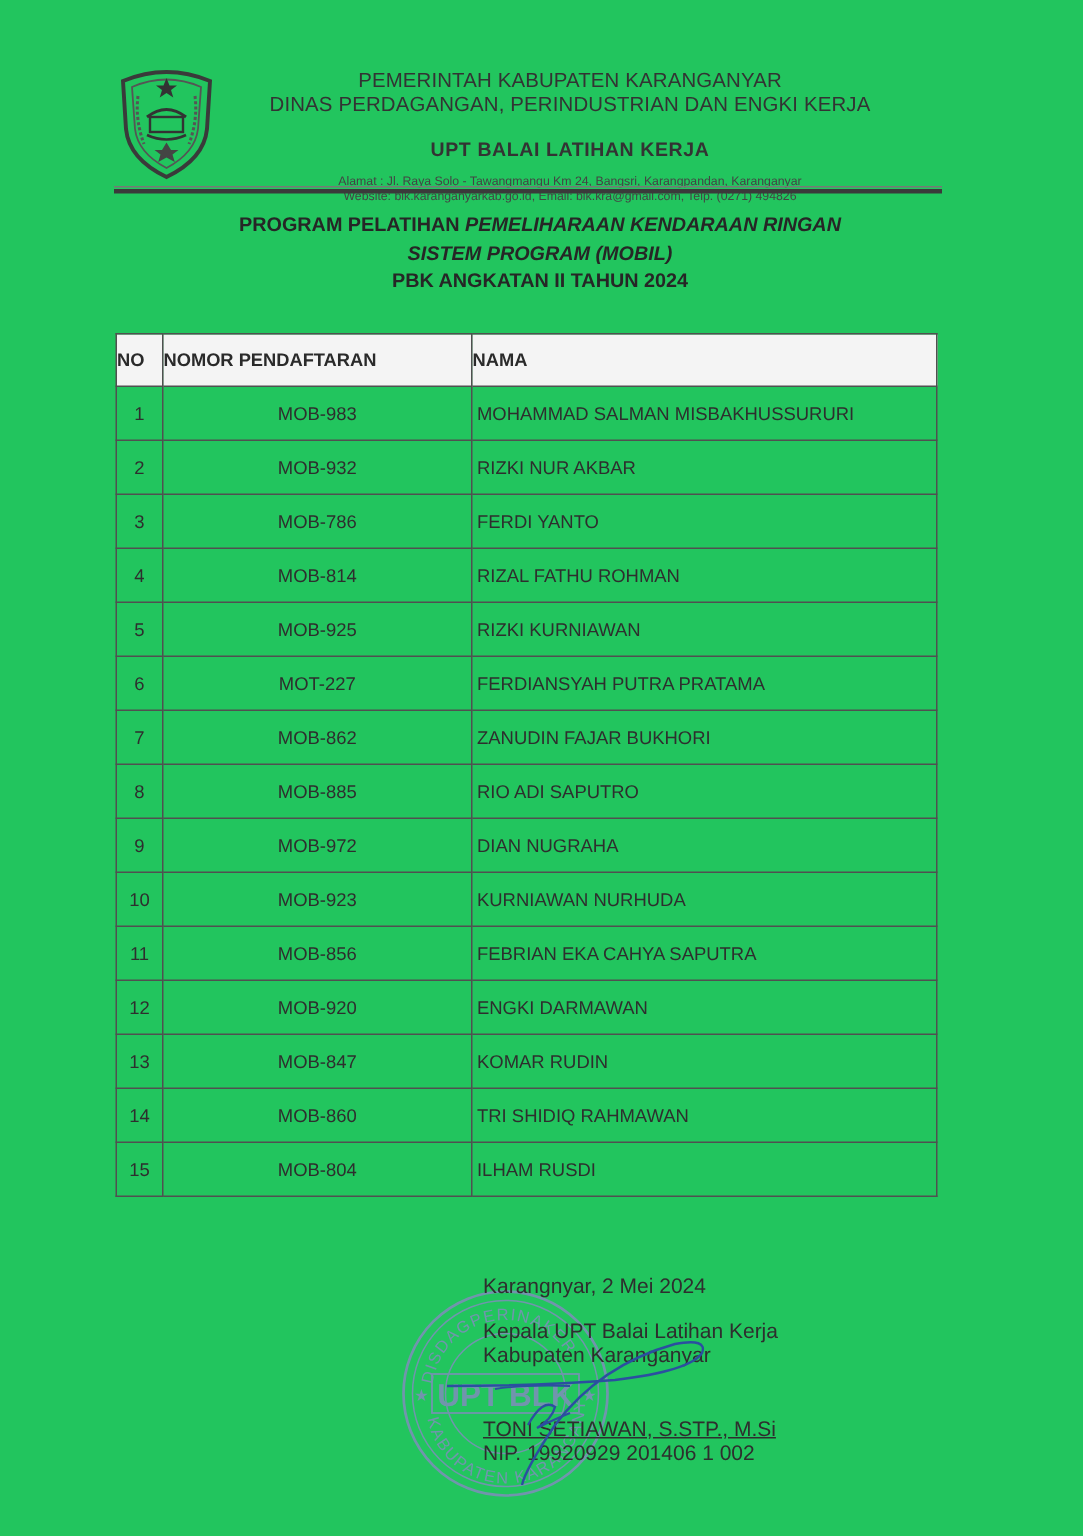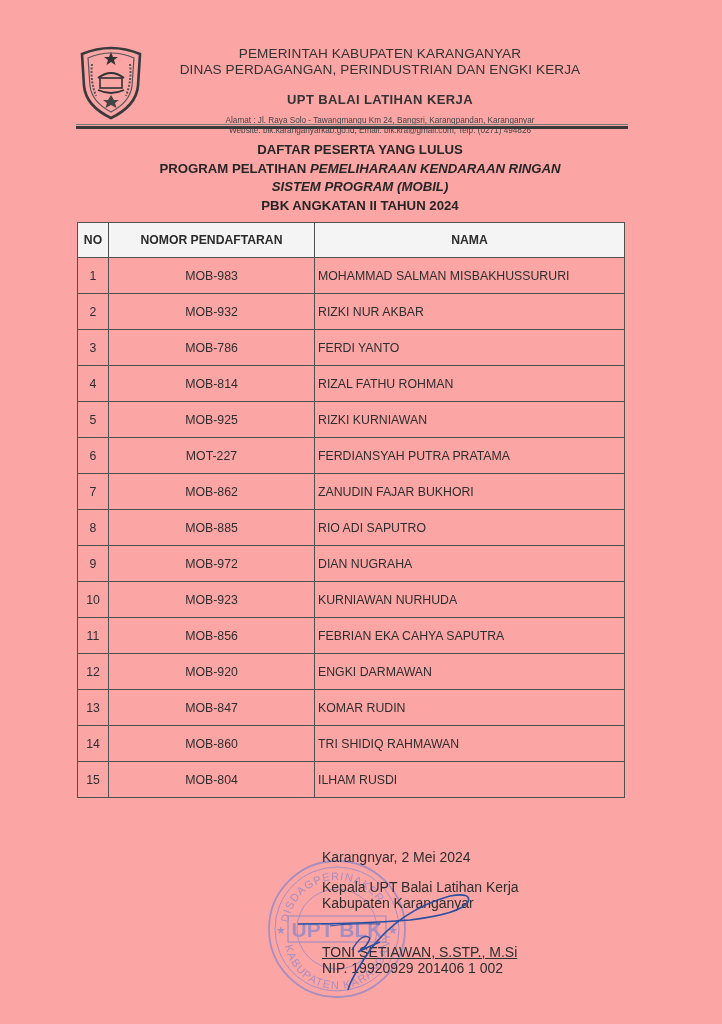--- a/index.html
+++ b/index.html
@@ -12,21 +12,21 @@
     height: 1024px;
     position: relative;
     overflow: hidden;
     font-family: "Liberation Sans", sans-serif;
     color: #2a2a2a;
   }
   .page {
     position: absolute;
     left: 0; top: 0;
     width: 722px; height: 1024px;
-    background: #fca5a5;
+    background: #22c55e;
   }
   
   .logo {
     position: absolute;
     left: 78px; top: 40px;
     width: 66px; height: 80px;
   }
   .kop {
     position: absolute;
     left: 150px; top: 46px;
@@ -73,21 +73,21 @@
     color: #2e2e2e;
   }
   table.peserta th, table.peserta td {
     border: 1.4px solid #505050;
     padding: 0;
   }
   table.peserta th {
     height: 34px;
     background: #f4f4f4;
     font-weight: bold;
-    text-align: center;
+    text-align: left;
     font-size: 12.2px;
     color: #2a2a2a;
   }
   table.peserta td {
     height: 35px;
   }
   .c-no { width: 30px; text-align: center; }
   .c-reg { width: 205px; text-align: center; }
   .c-nama { text-align: left; padding-left: 3px !important; }
   table.peserta td.c-nama { padding-left: 3px; }
@@ -137,21 +137,20 @@
     <div class="l1">PEMERINTAH KABUPATEN KARANGANYAR</div>
     <div class="l2">DINAS PERDAGANGAN, PERINDUSTRIAN DAN ENGKI KERJA</div>
     <div class="l3">UPT BALAI LATIHAN KERJA</div>
     <div class="l4">Alamat : Jl. Raya Solo  - Tawangmangu  Km 24, Bangsri, Karangpandan, Karanganyar</div>
     <div class="l5">Website: blk.karanganyarkab.go.id,  Email: blk.kra@gmail.com,  Telp. (0271) 494826</div>
   </div>
   <div class="rule-thin"></div>
   <div class="rule-thick"></div>
 
   <div class="title">
-    <div>DAFTAR PESERTA YANG LULUS</div>
     <div><span>PROGRAM PELATIHAN </span><em>PEMELIHARAAN KENDARAAN RINGAN</em></div>
     <div><em>SISTEM PROGRAM (MOBIL)</em></div>
     <div>PBK ANGKATAN II TAHUN 2024</div>
   </div>
 
   <table class="peserta">
     <thead>
       <tr>
         <th class="c-no">NO</th>
         <th class="c-reg">NOMOR PENDAFTARAN</th>

